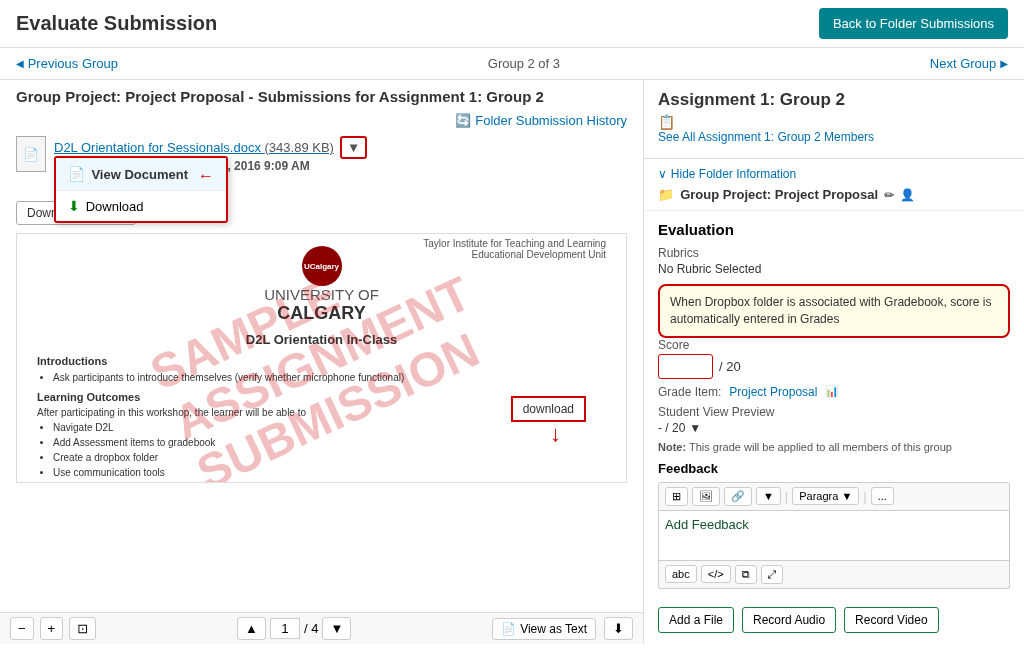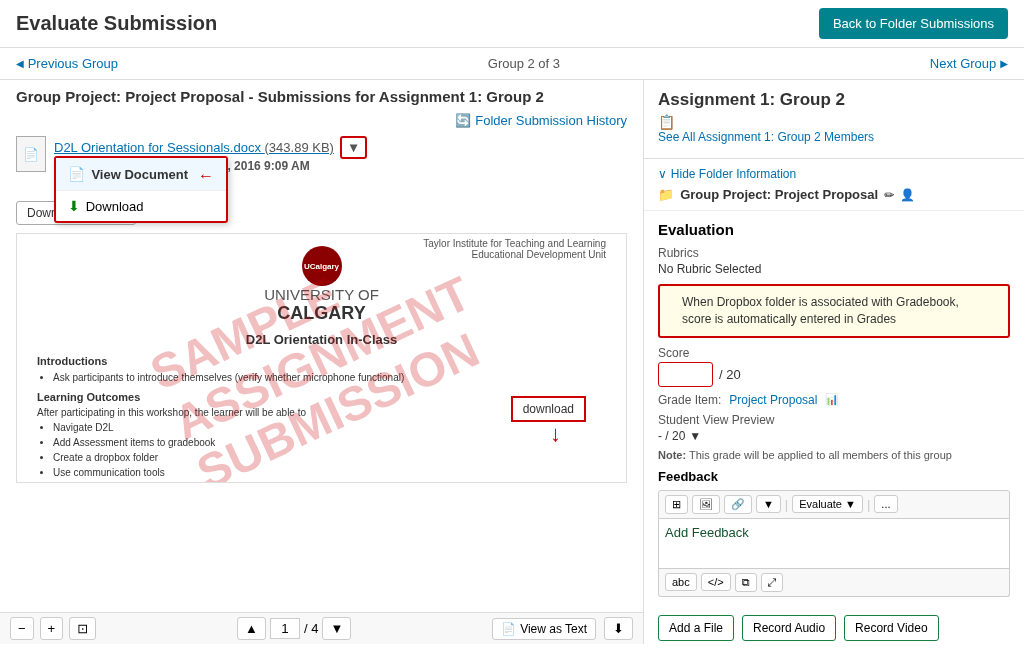--- a/index.html
+++ b/index.html
@@ -86,21 +86,21 @@
     .score-max { font-size: 13px; color: #333; }
     .grade-item-row { display: flex; align-items: center; gap: 8px; margin-bottom: 6px; }
     .grade-item-label { font-size: 12px; color: #555; }
     .grade-item-link { color: #0070b0; font-size: 12px; cursor: pointer; }
     .grade-bar-icon { color: #0070b0; font-size: 11px; }
     .student-view-row { margin-bottom: 6px; }
     .student-view-value { font-size: 12px; color: #333; display: flex; align-items: center; gap: 4px; }
     .note-row { font-size: 11px; color: #555; margin-bottom: 8px; }
     .note-bold { font-weight: bold; }
     
-    .tooltip-box { background: #fffde7; border: 2px solid #c00; padding: 8px 22px; border-radius: 3px; font-size: 12px; color: #333; margin-bottom: 8px; line-height: 1.4; position: relative; }
+    .tooltip-box { background: #fffde7; border: 2px solid #c00; padding: 8px 10px; border-radius: 8px; font-size: 12px; color: #333; line-height: 1.4; position: relative; }
     
     .feedback-label { font-size: 13px; font-weight: bold; margin-bottom: 6px; }
     .feedback-toolbar { display: flex; align-items: center; gap: 4px; border: 1px solid #ccc; padding: 4px 6px; border-radius: 3px 3px 0 0; background: #f8f8f8; }
     .toolbar-btn { background: #fff; border: 1px solid #ccc; padding: 2px 6px; border-radius: 3px; cursor: pointer; font-size: 11px; }
     .toolbar-sep { color: #ccc; }
     .feedback-area { border: 1px solid #ccc; border-top: none; min-height: 50px; padding: 6px; }
     .add-feedback-text { color: #14532d; font-size: 13px; cursor: pointer; margin-top: 30px; }
     .feedback-bottom-toolbar { display: flex; align-items: center; gap: 4px; border: 1px solid #ccc; border-top: none; padding: 4px 6px; background: #f8f8f8; border-radius: 0 0 3px 3px; }
     .file-buttons-row { display: flex; gap: 8px; padding: 8px 14px; }
     .file-btn { background: #fff; border: 1px solid #15803d; padding: 5px 10px; border-radius: 3px; cursor: pointer; font-size: 12px; }
@@ -286,21 +286,21 @@
 
       <div class="feedback-label">Feedback</div>
 
       <div class="feedback-toolbar">
         <button class="toolbar-btn">⊞</button>
         <button class="toolbar-btn">🖼</button>
         <button class="toolbar-btn">🔗</button>
         <button class="toolbar-btn">▼</button>
         <span class="toolbar-sep">|</span>
         <button class="toolbar-btn">
-          <span>Evaluate</span>
+          <span>Paragra</span>
           <span>▼</span>
         </button>
         <span class="toolbar-sep">|</span>
         <button class="toolbar-btn">...</button>
       </div>
 
       <div class="feedback-area">
         <span class="add-feedback-text">Add Feedback</span>
       </div>
 

